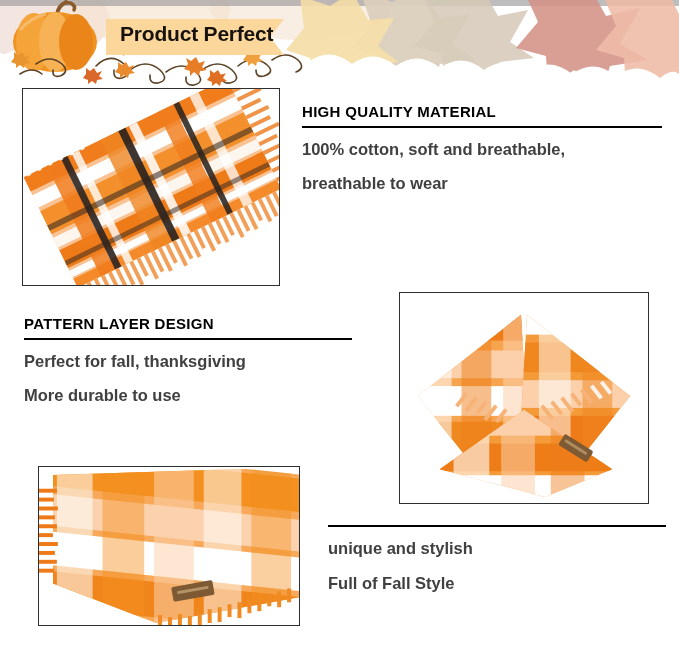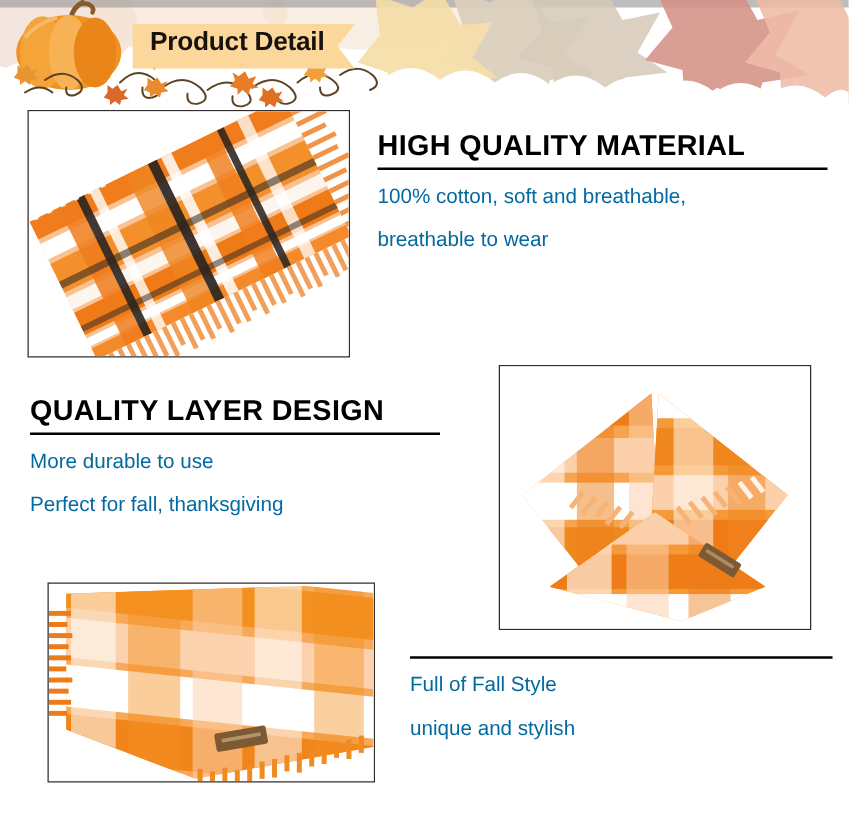--- a/index.html
+++ b/index.html
@@ -57,41 +57,42 @@
   #photo-closeup   { left: 22px;  top: 88px;  width: 258px; height: 198px; }
   #photo-folded    { left: 399px; top: 292px; width: 250px; height: 212px; }
   #photo-flatlay   { left: 38px;  top: 466px; width: 262px; height: 160px; }
 
   .photo-svg { display: block; width: 100%; height: 100%; }
 
   
   .section { position: absolute; }
 
   .section-heading {
-    font-size: 23px;
+    font-size: 15px;
     font-weight: bold;
     color: #000000;
     letter-spacing: 0.3px;
     white-space: nowrap;
     line-height: 1.1;
     font-family: "Liberation Sans", sans-serif;
   }
   .heading-rule {
     height: 2px;
     background: #000000;
     margin-top: 5px;
   }
   .section-body { margin-top: 13px; }
   .body-line {
     font-size: 16.5px;
-    color: #0369a1;
+    color: #404040;
     line-height: 1.0;
     margin-bottom: 18px;
     white-space: nowrap;
     font-family: "Liberation Sans", sans-serif;
+    font-weight: bold;
   }
   .body-line:last-child { margin-bottom: 0; }
 
   #section-material { left: 302px; top: 104px; width: 362px; }
   #section-material .heading-rule { width: 360px; }
 
   #section-double-layer { left: 24px; top: 316px; width: 330px; }
   #section-double-layer .heading-rule { width: 328px; }
 
   #section-pattern { left: 328px; top: 520px; width: 340px; }
@@ -164,21 +165,21 @@
         <path d="M14 52 l4 3 l4 -3 l3 5 l5 -2 l-3 5 l4 3 l-6 1 l-1 4 l-4 -3 l-4 3 l0 -4 l-5 -2 l3 -4 Z" fill="#e9952f"></path>
         <path d="M86 68 l4 3 l4 -3 l3 5 l5 -2 l-3 5 l4 3 l-6 1 l-1 4 l-4 -3 l-4 3 l0 -4 l-5 -2 l3 -4 Z" fill="#d9682a"></path>
       </g>
     </g>
   </svg>
 
   <svg id="banner-ribbon" viewBox="0 0 178 36" preserveAspectRatio="none">
     <path d="M0 0 L178 0 L164 18 L178 36 L0 36 Z" fill="#fbd79c"></path>
   </svg>
 
-  <div id="banner-title">Product Detail</div>
+  <div id="banner-title">Product Perfect</div>
 </div>
 
 <div class="photo-frame" id="photo-closeup">
   <svg class="photo-svg" viewBox="0 0 258 198" preserveAspectRatio="none">
     <rect width="258" height="198" fill="#ffffff"></rect>
     <g transform="rotate(-26 129 99)">
 
       <rect x="18" y="34" width="228" height="124" fill="#f9c293"></rect>
 
       <rect x="18" y="34" width="228" height="16" fill="#f07c1c"></rect>
@@ -399,27 +400,27 @@
 <div class="section" id="section-material">
   <div class="section-heading">HIGH QUALITY MATERIAL</div>
   <div class="heading-rule"></div>
   <div class="section-body">
     <div class="body-line">100% cotton, soft and breathable,</div>
     <div class="body-line">breathable to wear</div>
   </div>
 </div>
 
 <div class="section" id="section-double-layer">
-  <div class="section-heading">QUALITY LAYER DESIGN</div>
+  <div class="section-heading">PATTERN LAYER DESIGN</div>
   <div class="heading-rule"></div>
   <div class="section-body">
+    <div class="body-line">Perfect for fall, thanksgiving</div>
     <div class="body-line">More durable to use</div>
-    <div class="body-line">Perfect for fall, thanksgiving</div>
   </div>
 </div>
 
 <div class="section" id="section-pattern">
   <div class="heading-rule"></div>
   <div class="section-body">
+    <div class="body-line">unique and stylish</div>
     <div class="body-line">Full of Fall Style</div>
-    <div class="body-line">unique and stylish</div>
   </div>
 </div>
 
 </body></html>

